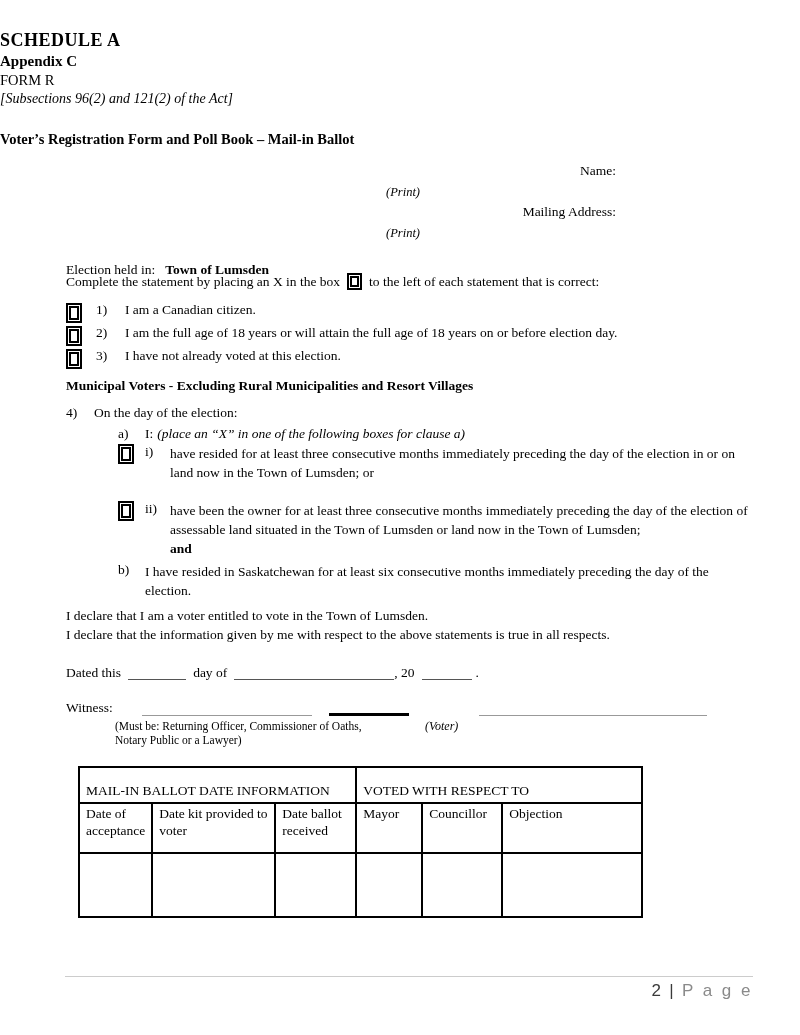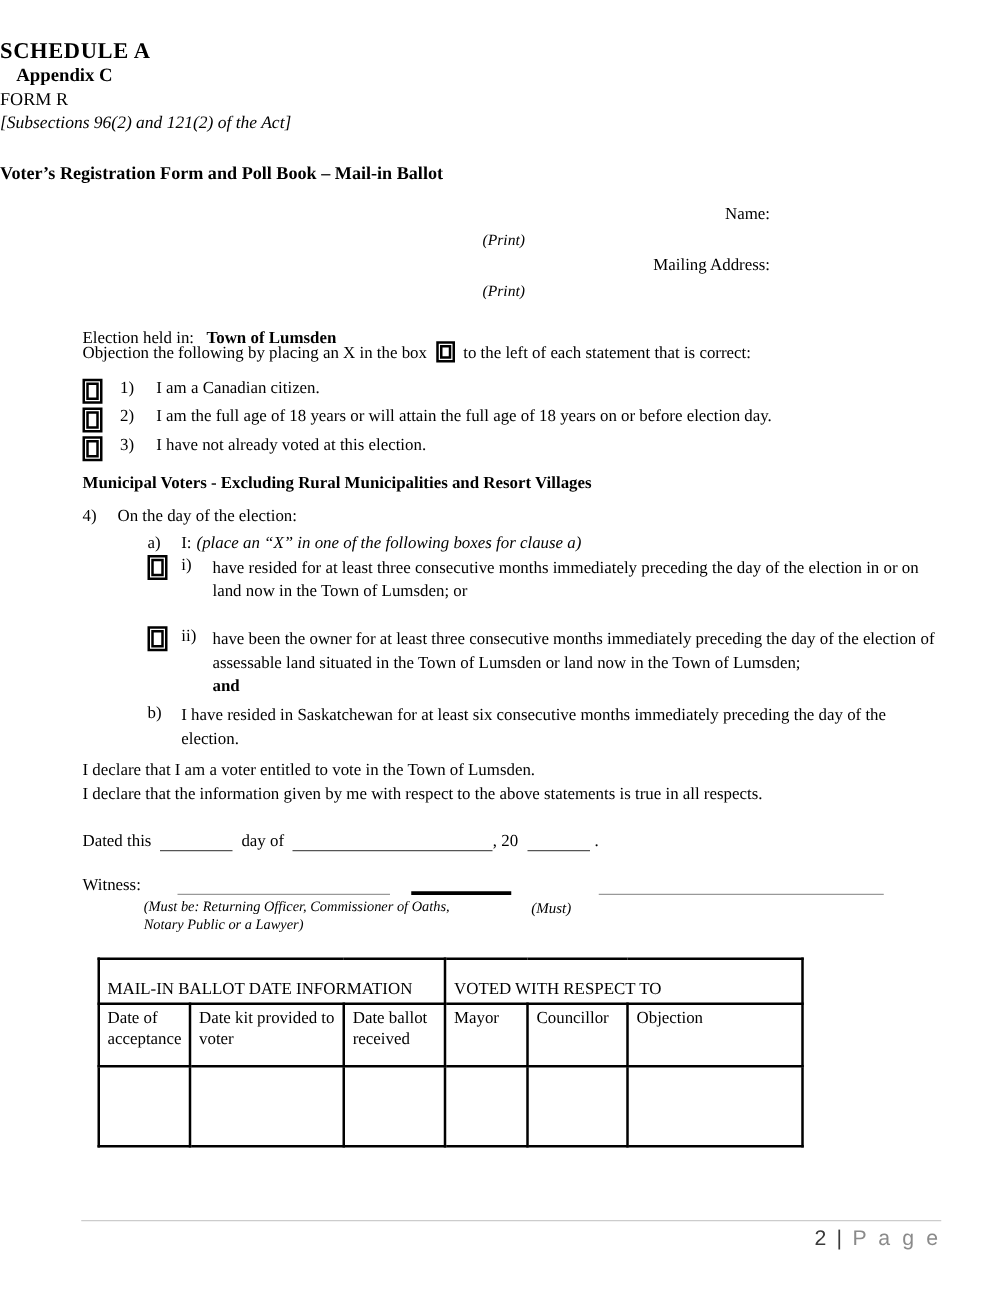--- a/index.html
+++ b/index.html
@@ -8,21 +8,21 @@
     position:relative; width:800px; height:1035px; margin:0 auto;
     background:#fff; color:#000;
     font-family:"Liberation Serif","DejaVu Serif",serif;
     font-size:13.5px; overflow:hidden;
   }
   .abs { position:absolute; }
 
   
   .hdr { top:30px; left:0; width:660px; text-align:left; }
   .hdr-schedule { font-size:18px; font-weight:bold; letter-spacing:.5px; }
-  .hdr-appendix { font-size:15px; font-weight:bold; margin-top:2px;padding-left:13px; }
+  .hdr-appendix { font-size:15px; font-weight:bold; margin-top:2px; }
   .hdr-form { font-size:14.5px; margin-top:2px; }
   .hdr-sub { font-size:14px; font-style:italic; margin-top:2px; }
   .hdr-title { font-size:14.5px; font-weight:bold; margin-top:24px; }
 
   
   .fields { top:163px; left:66px; width:556px; }
   .frow { display:flex; align-items:flex-end; height:19px;flex-direction:column; }
   .frow .lbl { white-space:nowrap; padding-right:6px; }
   .fill { flex:1; border-bottom:1px solid #7d7d7d; height:15px; }
   .print-hint { font-style:italic; font-size:12.5px; margin:3px 0 4px 320px; }
@@ -60,35 +60,35 @@
   .row-ii { margin-top:19px; }
   .bold-block { font-weight:bold; display:block; }
   .row-b { margin-top:4px; margin-left:52px; display:flex; align-items:flex-start; }
   .b-num { width:27px; flex:0 0 auto; }
   .b-text { width:605px; line-height:19px; }
 
   
   .decl { top:607px; left:66px; width:700px; line-height:18.5px; }
 
   
-  .dated { top:665px; left:66px; display:flex; align-items:flex-end; }
+  .dated { top:665px; left:66px; display:flex; }
   .dated span { white-space:nowrap; }
   .blank { display:inline-block; border-bottom:1px solid #555; height:15px; }
   .d1 { width:58px; margin:0 7px; }
   .d2 { width:160px; margin-left:7px; }
   .d3 { width:50px; margin:0 4px 0 7px; }
 
   
   .wit { top:700px; left:66px; width:700px; }
   .wit-row { display:flex; align-items:flex-end;gap:17px; }
   .w-gray1 { width:170px; border-bottom:1px solid #999; height:15px; margin-left:12px; }
   .w-black { width:80px; border-bottom:3px solid #000; height:16px; }
   .w-gray2 { width:228px; border-bottom:1px solid #999; height:15px; margin-left:53px; }
   .wit-hints { position:relative; height:40px; }
-  .must-be { position:absolute; left:49px; top:3px; width:270px; font-size:11.5px; font-style:italic; line-height:14px; }
+  .must-be { position:absolute; left:49px; top:3px; width:270px; font-size:11.5px; line-height:14px; }
   .voter-hint { position:absolute; left:359px; top:3px; font-size:12px; font-style:italic; }
 
   
   .ballot-table { top:766px; left:78px; }
   table { border-collapse:collapse; }
   th,td { border:2px solid #000; font-weight:normal; text-align:left; vertical-align:top; padding:1px 6px; font-size:13.5px; line-height:17px; background:#fff; }
   tr.ghead th { height:36px; padding-top:14px;margin-left:44px; }
   tr.chead th { height:50px; }
   tr.bodyrow td { height:64px; }
 
@@ -128,21 +128,21 @@
       <span class="fill"></span>
     </div>
     <div class="print-hint">(Print)</div>
     <div class="election-row">
       <span class="lbl">Election held in:</span>
       <span class="election-val">Town of Lumsden</span>
     </div>
   </div>
 
   <div class="abs instr">
-    <span class="seg">Objection the following by placing an X in the box</span>
+    <span class="seg">Complete the statement by placing an X in the box</span>
     <span class="cbx cbx-sm">
         <span class="cbx-inner"></span>
       </span>
     <span class="seg">to the left of each statement that is correct:</span>
   </div>
 
   <div class="abs stmts">
     <div class="stmt-row">
       <span class="cbx">
           <span class="cbx-inner"></span>
@@ -222,21 +222,21 @@
       <span>Witness:</span>
       <span class="w-gray1"></span>
       <span class="w-black"></span>
       <span class="w-gray2"></span>
     </div>
     <div class="wit-hints">
       <div class="must-be">
         <div>(Must be:  Returning Officer, Commissioner of Oaths,</div>
         <div>Notary Public or a Lawyer)</div>
       </div>
-      <div class="voter-hint">(Must)</div>
+      <div class="voter-hint">(Voter)</div>
     </div>
   </div>
 
   <div class="abs ballot-table">
     <table>
       <colgroup>
         <col style="width:72px">
           <col style="width:123px">
           <col style="width:81px">
         <col style="width:66px">

